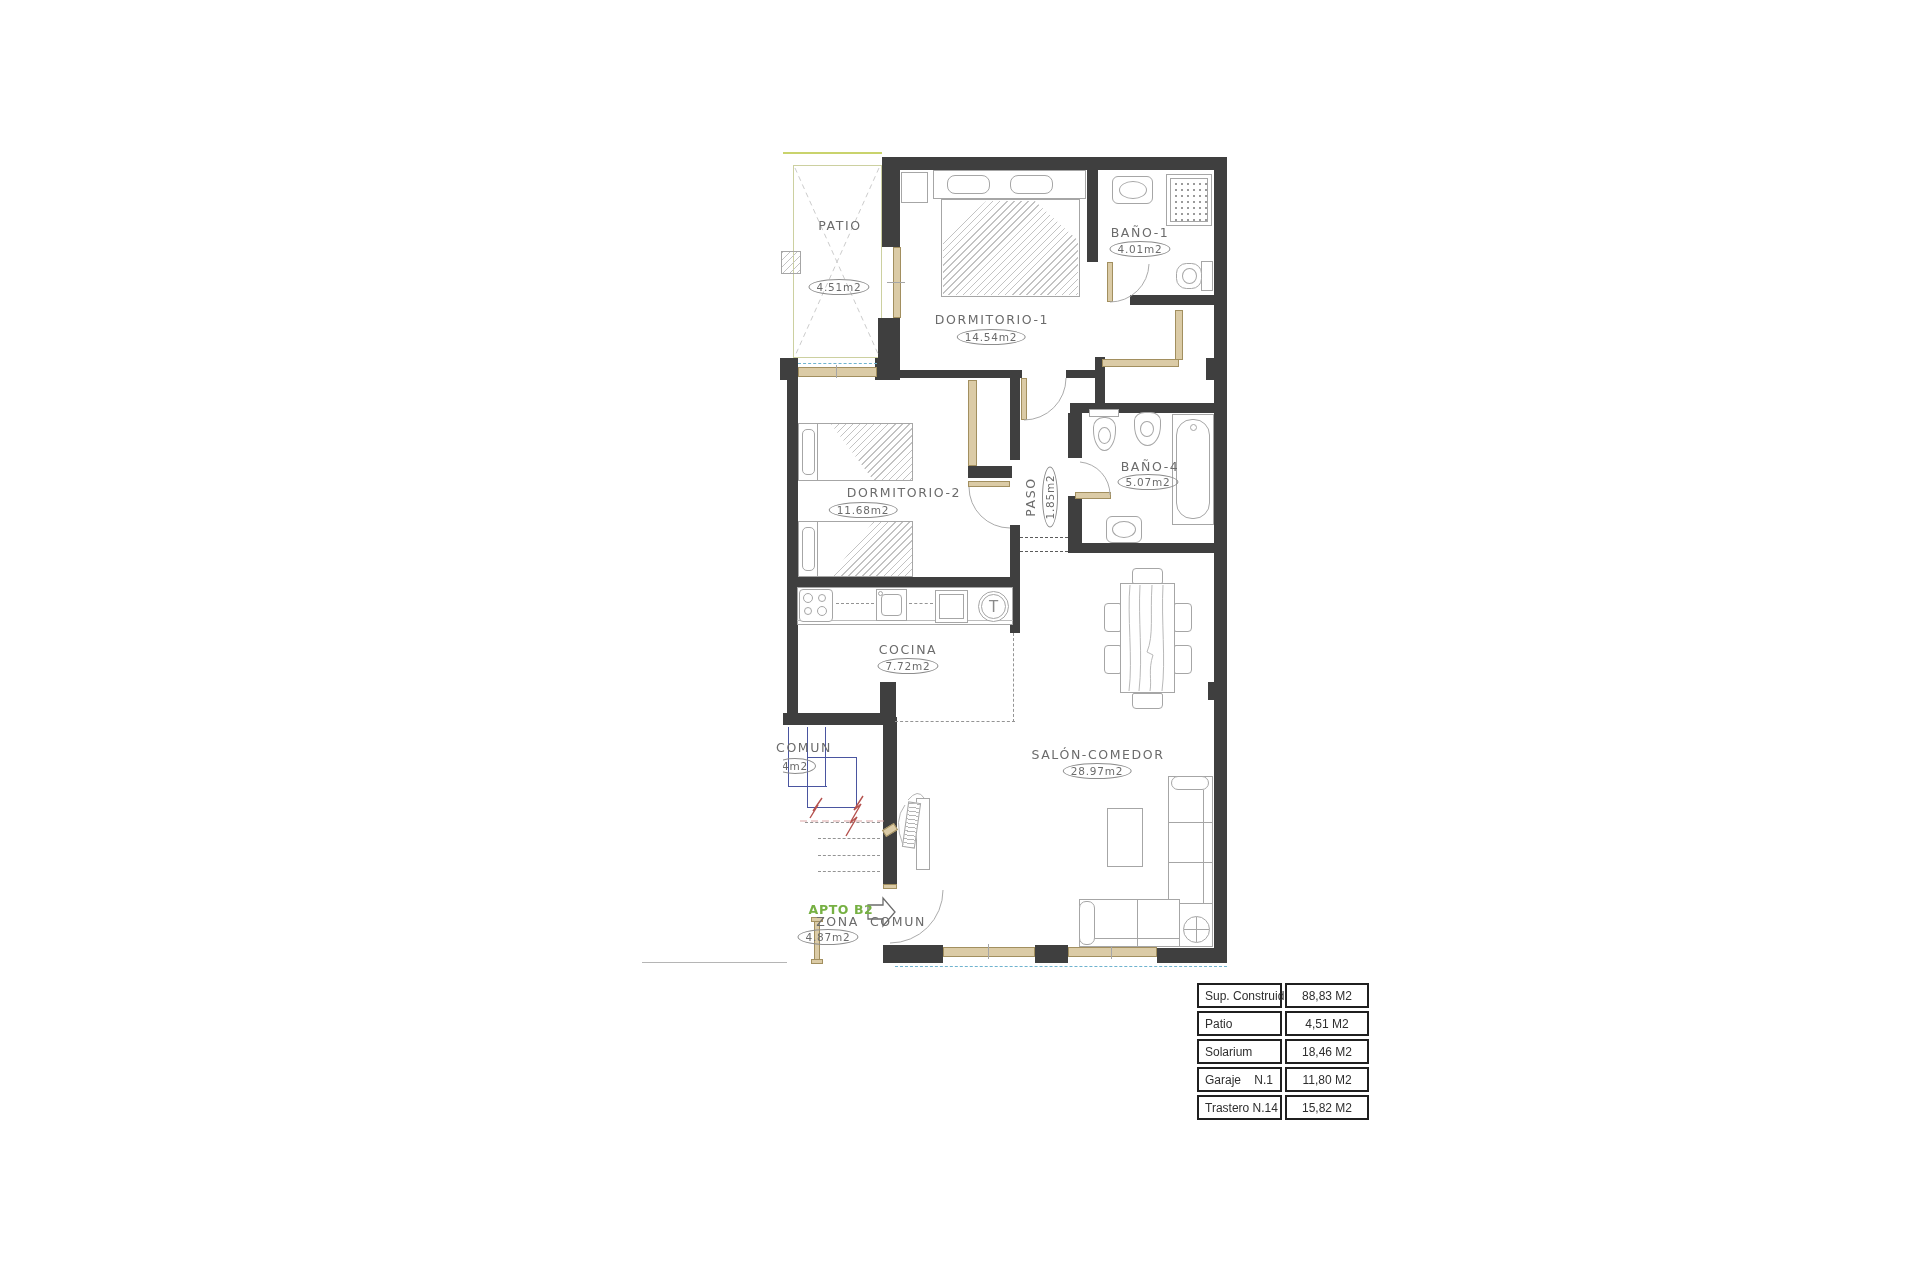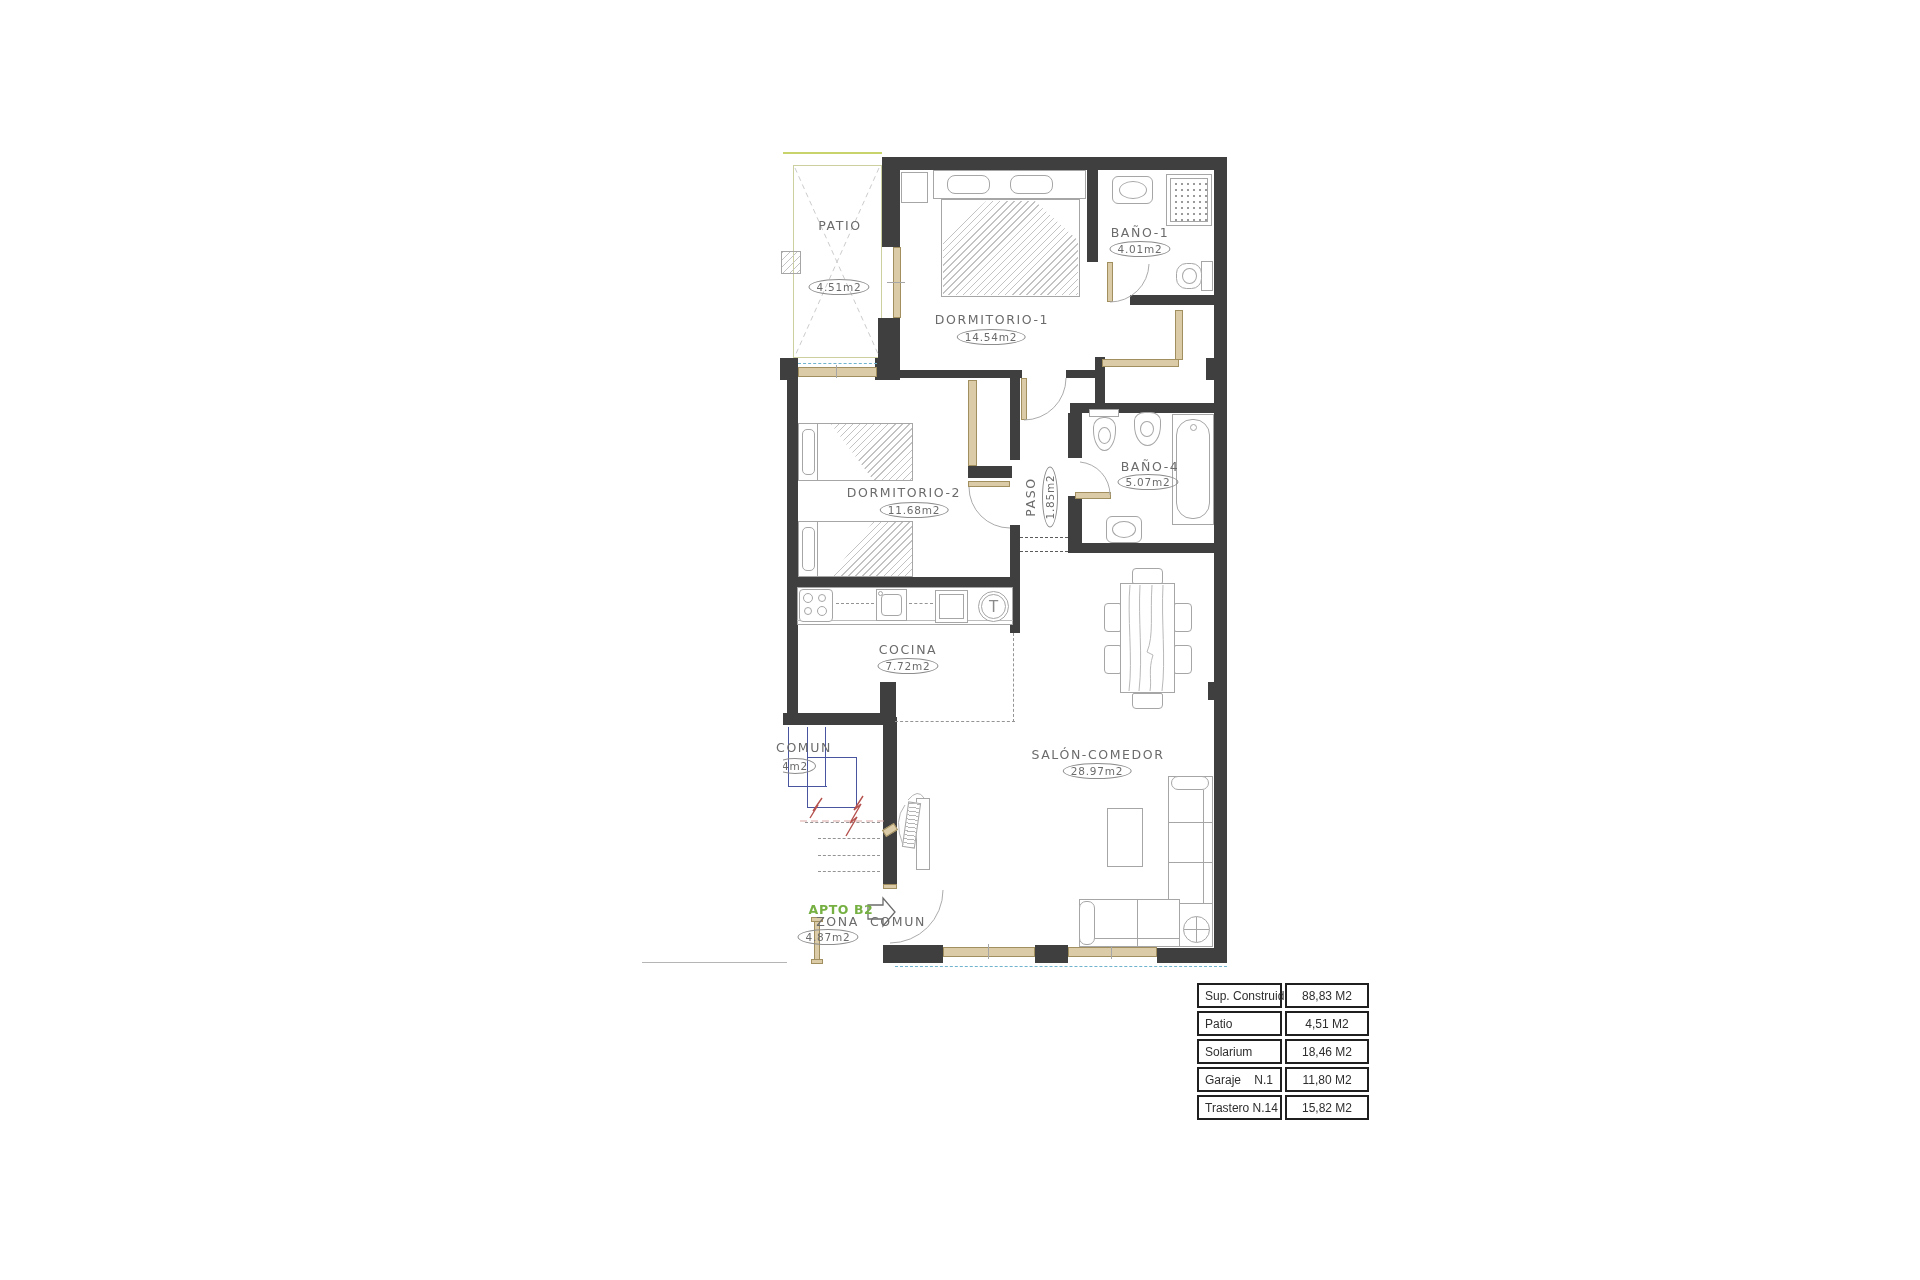--- a/index.html
+++ b/index.html
@@ -230,21 +230,21 @@
   <div class="rlabel" style="left:840px;top:226px;">PATIO</div>
   <div class="pill" style="left:839px;top:243px;margin-top:44px;">4.51m2</div>
 
   <div class="rlabel" style="left:992px;top:320px;">DORMITORIO-1</div>
   <div class="pill" style="left:991px;top:337px;">14.54m2</div>
 
   <div class="rlabel" style="left:1140px;top:233px;">BAÑO-1</div>
   <div class="pill" style="left:1140px;top:249px;">4.01m2</div>
 
   <div class="rlabel" style="left:904px;top:493px;">DORMITORIO-2</div>
-  <div class="pill" style="left:914px;top:510px;">11.68m2</div>
+  <div class="pill" style="left:863px;top:510px;">11.68m2</div>
 
   <div class="rlabel vert" style="left:1031px;top:497px;">PASO</div>
   <div class="pill vert" style="left:1050px;top:497px;">1.85m2</div>
 
   <div class="rlabel" style="left:1150px;top:467px;">BAÑO-4</div>
   <div class="pill" style="left:1148px;top:482px;">5.07m2</div>
 
   <div class="rlabel" style="left:908px;top:650px;">COCINA</div>
   <div class="pill" style="left:908px;top:666px;">7.72m2</div>
 

